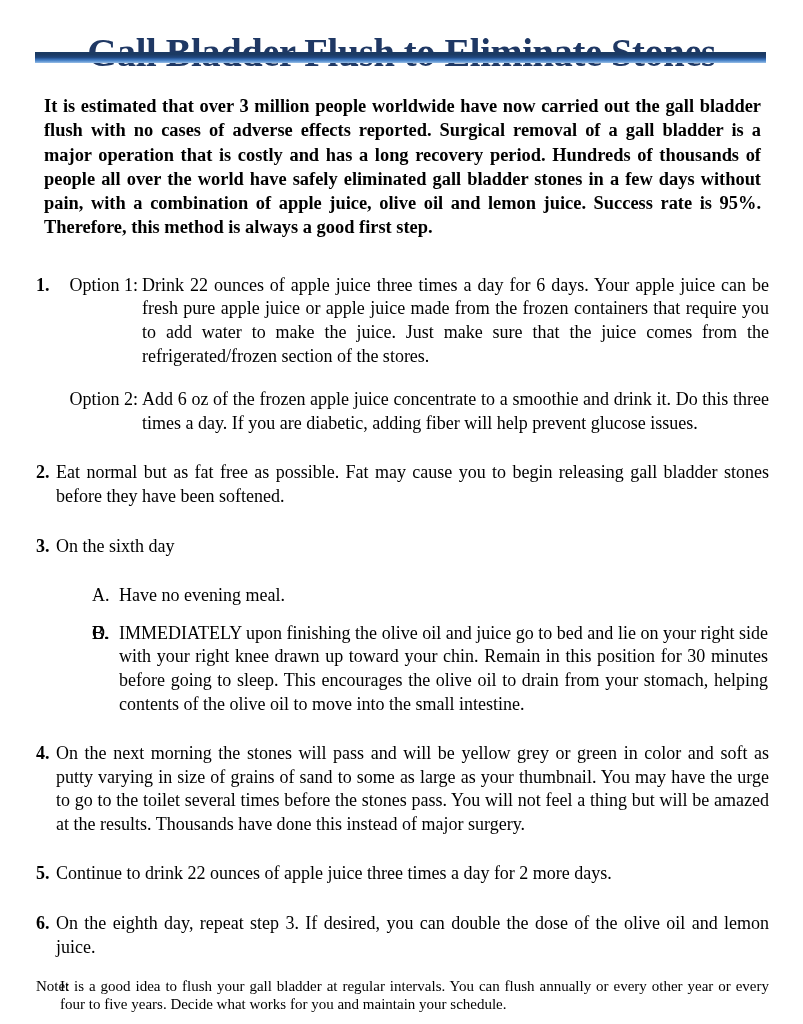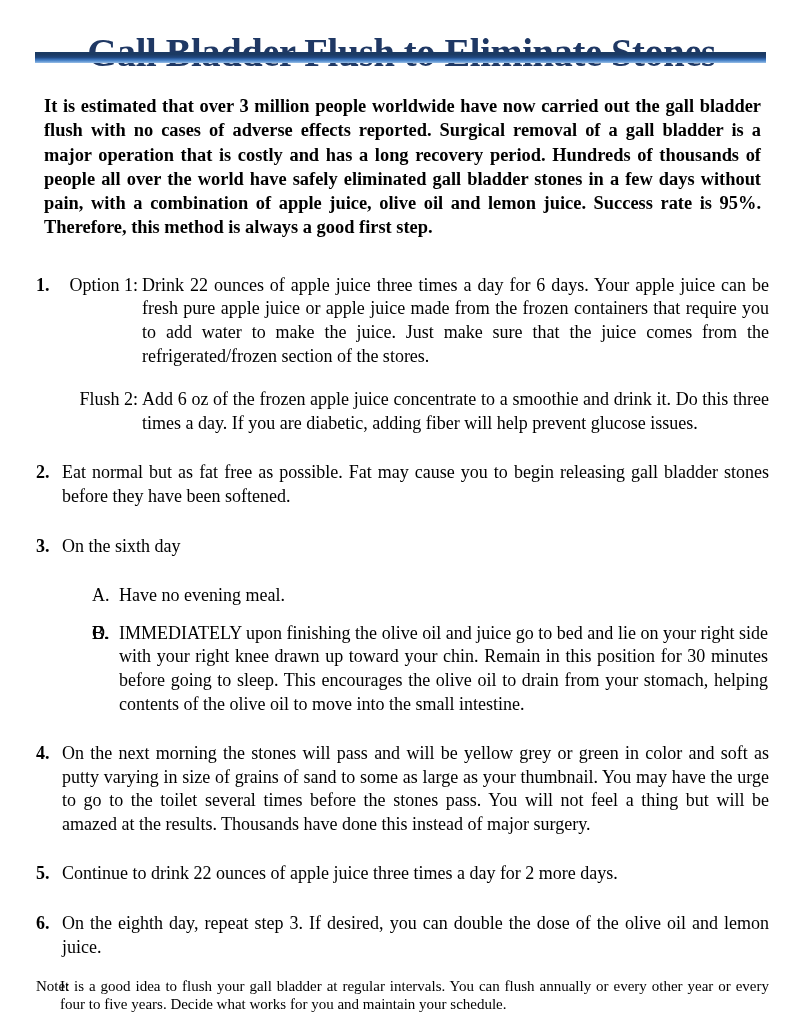--- a/index.html
+++ b/index.html
@@ -84,21 +84,21 @@
     line-height: 23.6px;
   }
   .num-item .marker {
     position: absolute;
     left: 0;
     top: 0;
     font-weight: bold;
     width: 26px;
   }
   .num-item .body {
-    margin-left: 26px;
+    margin-left: 20px;
     text-align: justify;
     text-justify: inter-word;
   }
   
   .opt-block {
     position: relative;
     margin-left: 30px;
     padding-left: 76px;
     text-align: justify;
     text-justify: inter-word;
@@ -178,21 +178,21 @@
       <div class="opt-block">
         <span class="opt-label">Option 1:</span>
         <span>Drink 22 ounces of apple juice three times a day for 6 days.  Your apple juice can be fresh pure apple juice or apple juice made from the frozen containers that require you to add water to make the juice.   Just make sure that the juice comes from the refrigerated/frozen section of the stores.</span>
       </div>
     </div>
 
     <div class="gap-md"></div>
 
     <div class="num-item">
       <div class="opt-block">
-        <span class="opt-label">Flush 2:</span>
+        <span class="opt-label">Option 2:</span>
         <span>Add 6 oz of the frozen apple juice concentrate to a smoothie and drink it.  Do this three times a day.  If you are diabetic, adding fiber will help prevent glucose issues.</span>
       </div>
     </div>
 
     <div class="gap-lg"></div>
 
     <div class="num-item">
       <span class="marker">2.</span>
       <div class="body">Eat normal but as fat free as possible.    Fat may cause you to begin releasing gall bladder stones before they have been softened.</div>
     </div>

